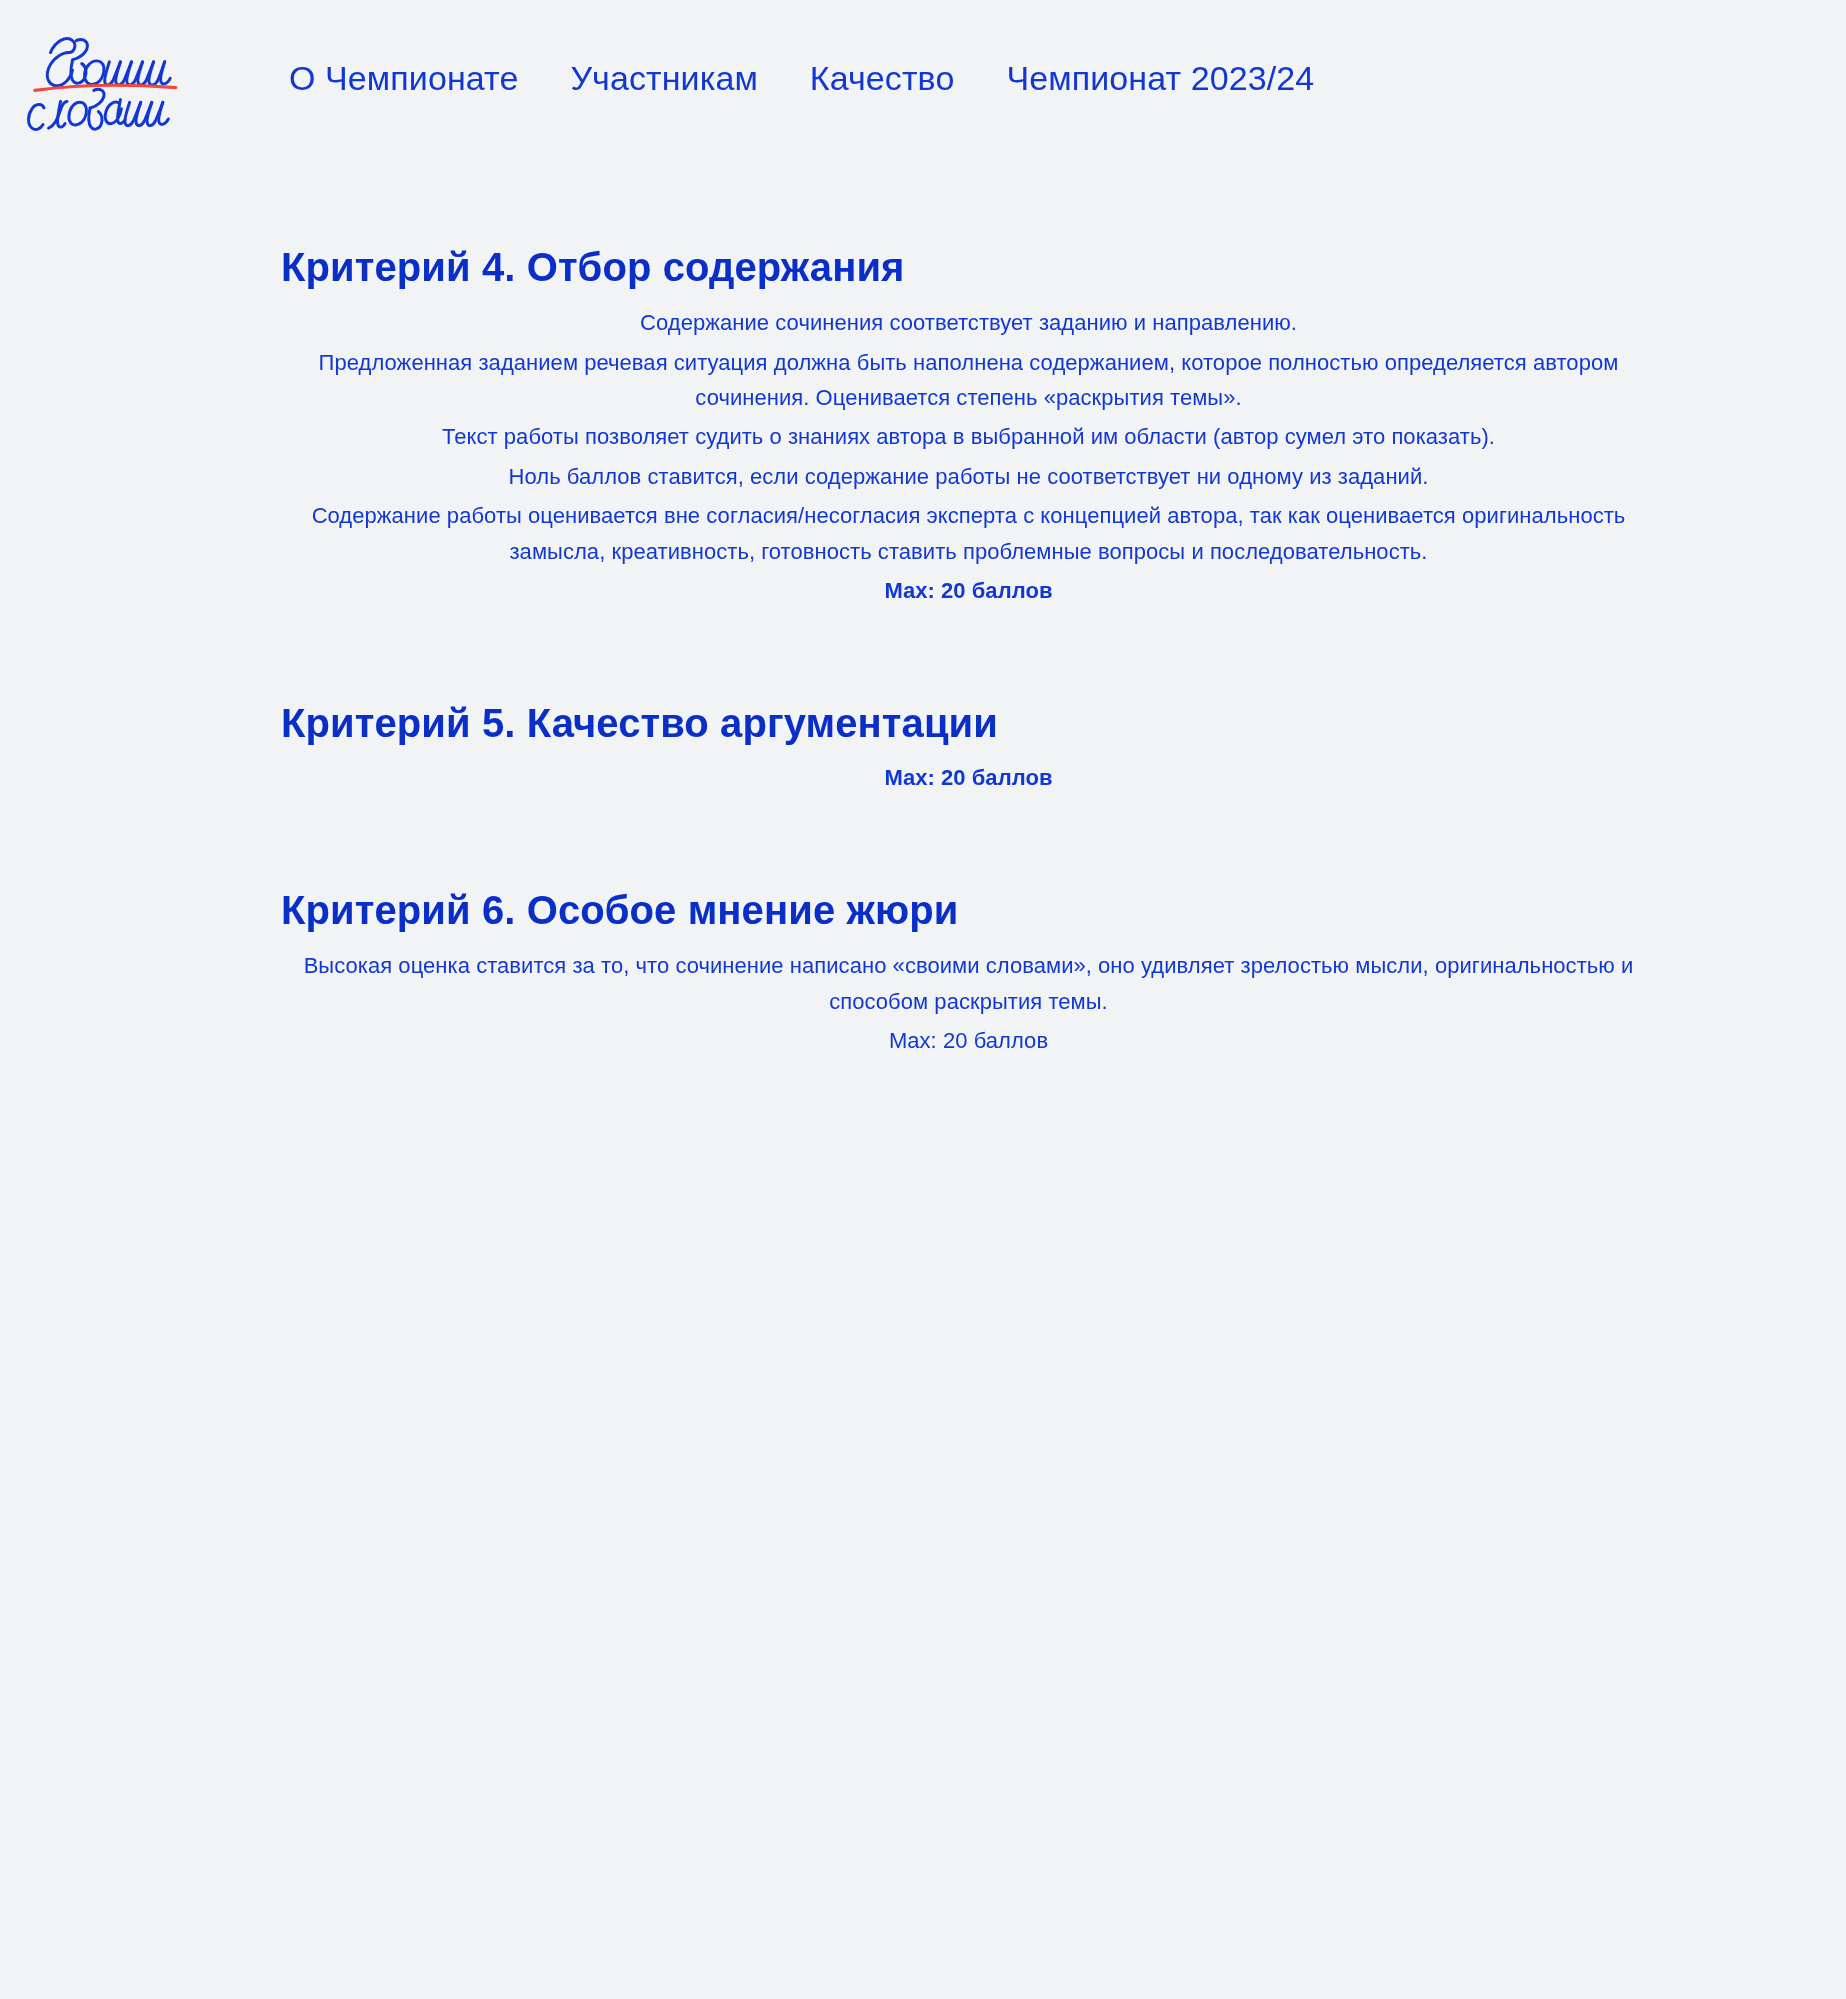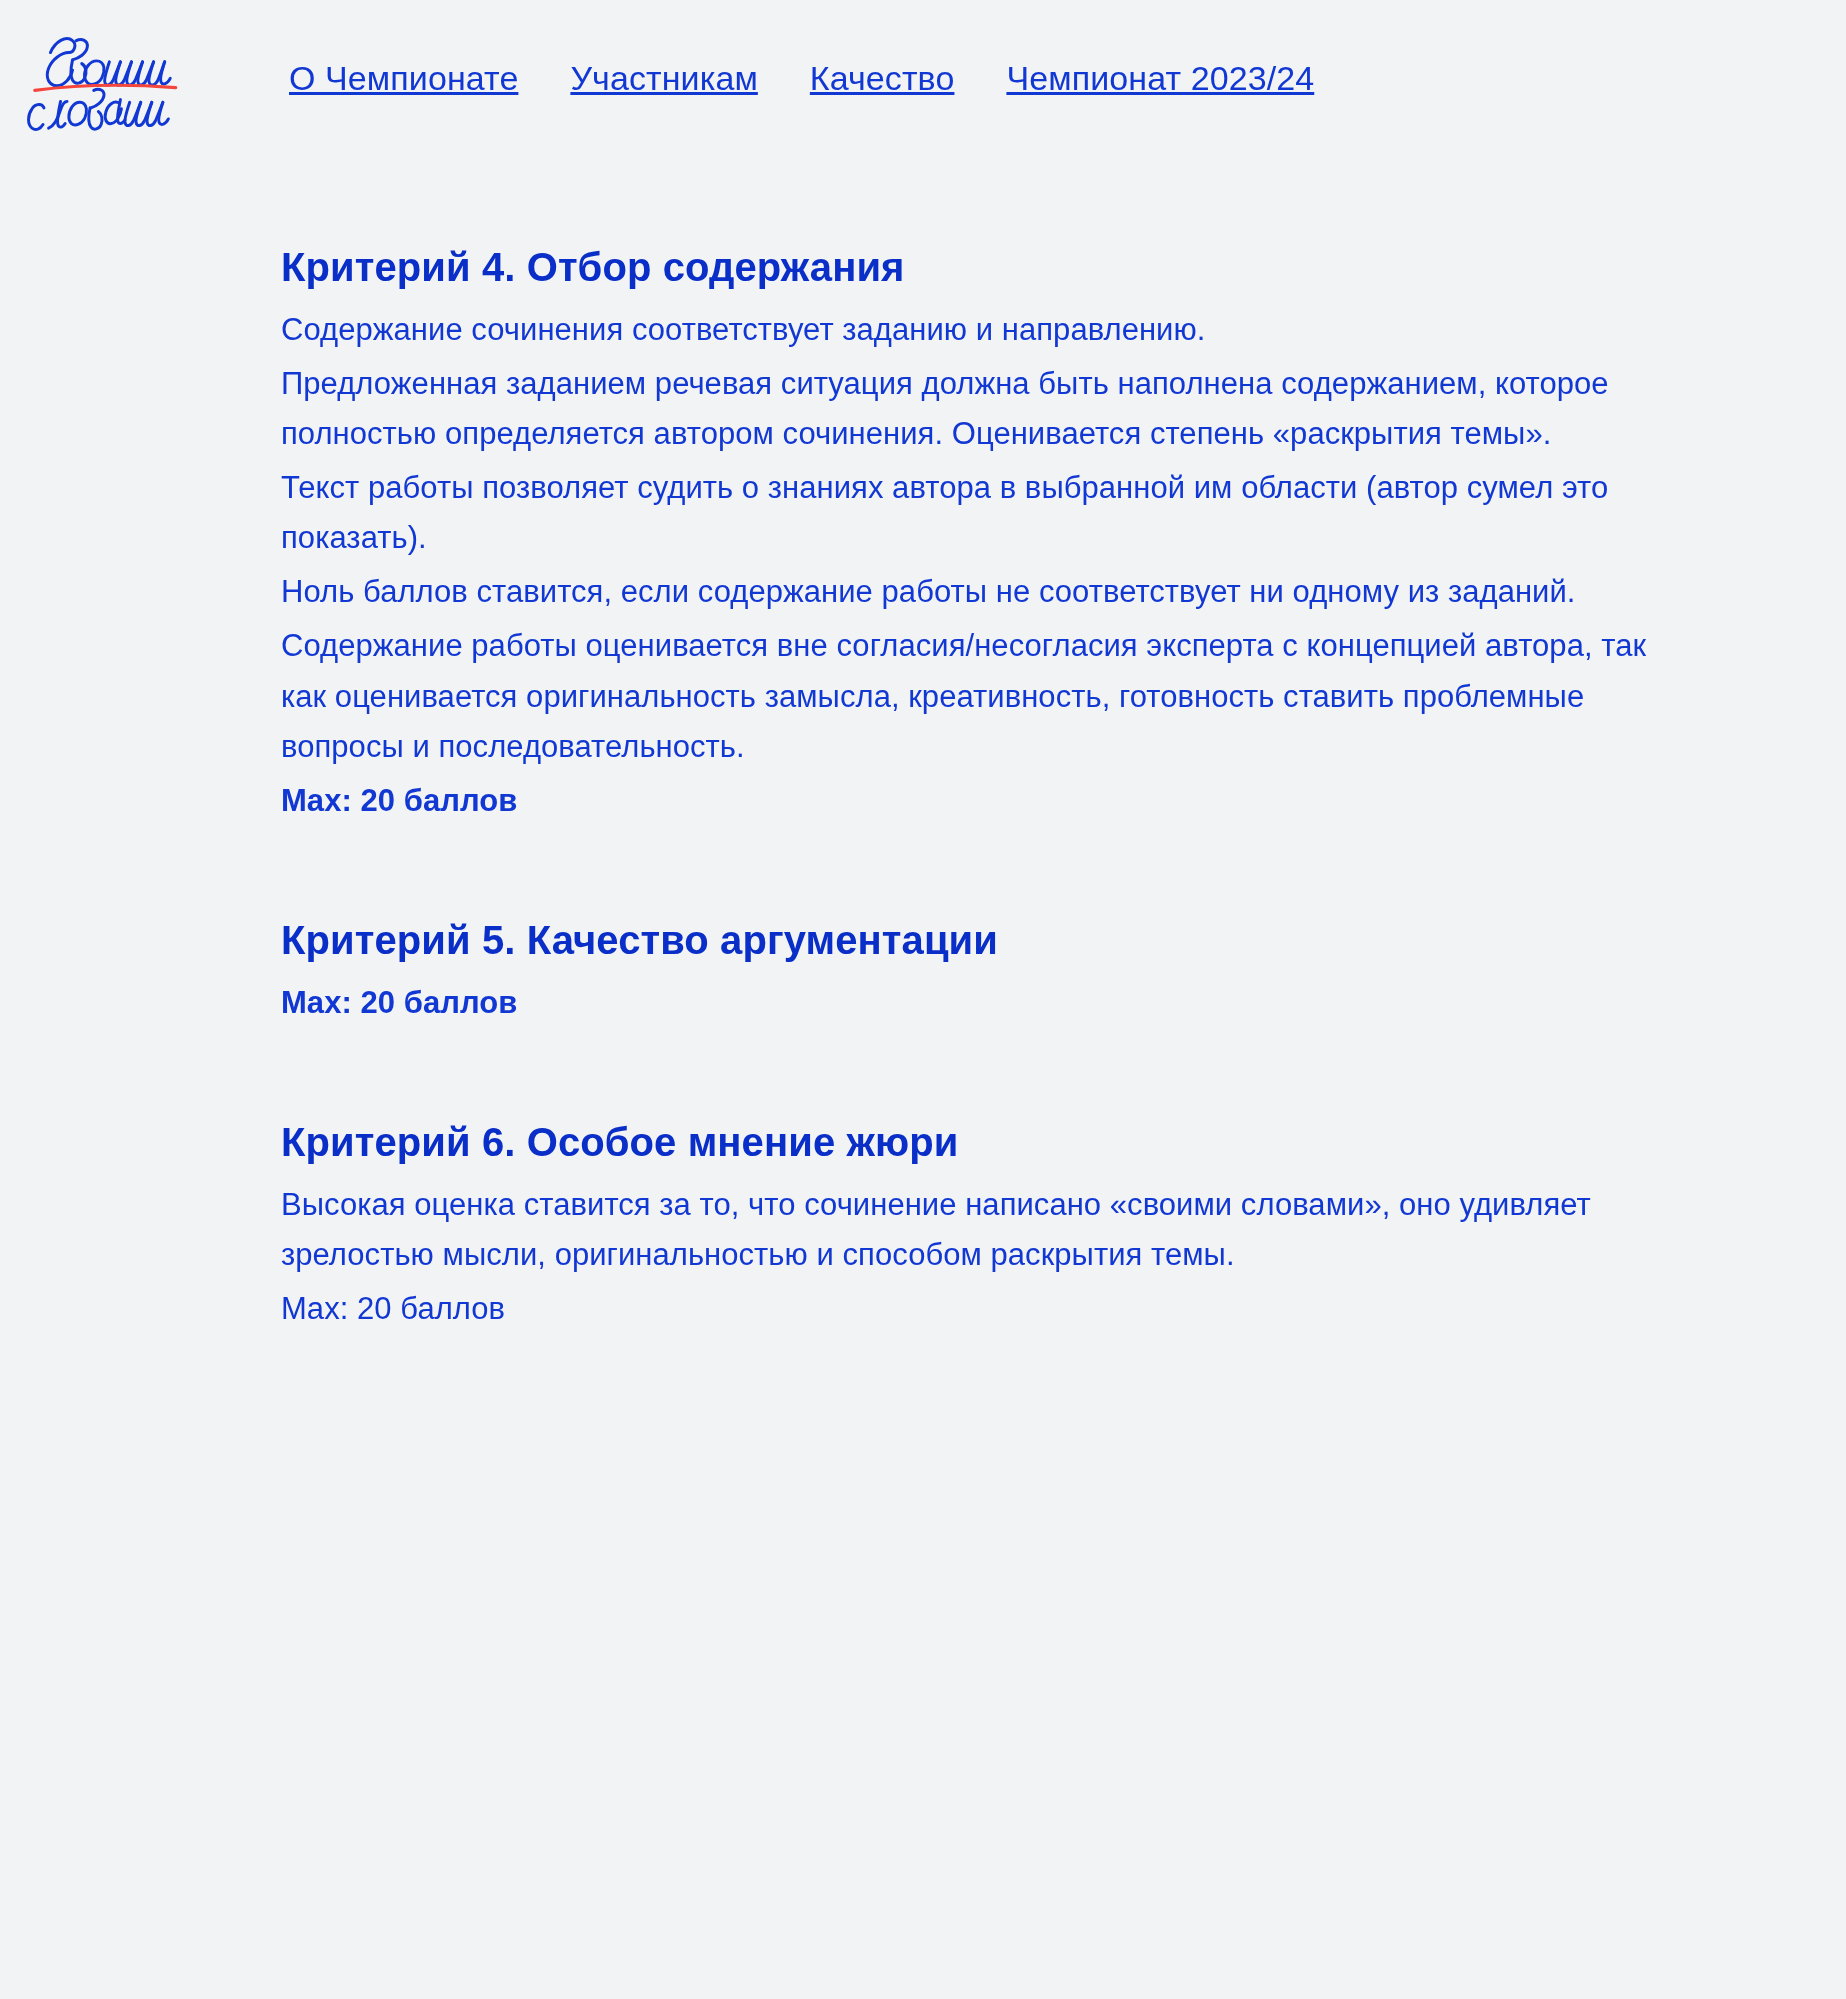--- a/index.html
+++ b/index.html
@@ -19,21 +19,20 @@
     color:var(--brand-blue);
     -webkit-font-smoothing:antialiased;
   }
 
   
   .site-header{
     display:flex;
     align-items:flex-start;
     padding:20px 0 0 0;
     width:100%;
-    text-decoration:underline;
   }
   .logo{
     width:212px;
     flex:0 0 212px;
     margin-left:20px;
     margin-top:3.7px;
     display:block;
     line-height:0;
   }
   .logo svg{display:block;width:100%;height:auto;}
@@ -71,27 +70,28 @@
 
   .criterion-title{
     font-size:40px;
     font-weight:700;
     line-height:1.32;
     margin:0 0 11px 0;
     color:var(--brand-blue-deep);
     letter-spacing:0.1px;
   }
   .criterion p{
-    font-size:31px;
+    font-size:22px;
     font-weight:400;
     line-height:1.62;
     margin:0 0 3.7px 0;
     color:var(--brand-blue);
     letter-spacing:0.05px;
     max-width:1375px;
+    text-align:center;
   }
   .criterion p:last-child{margin-bottom:0;}
 
   .max-score{
     font-size:33px;
     line-height:1.45;
     margin:5.5px 0 0 0;
     color:var(--brand-blue-deep);
     letter-spacing:0.1px;
   }

